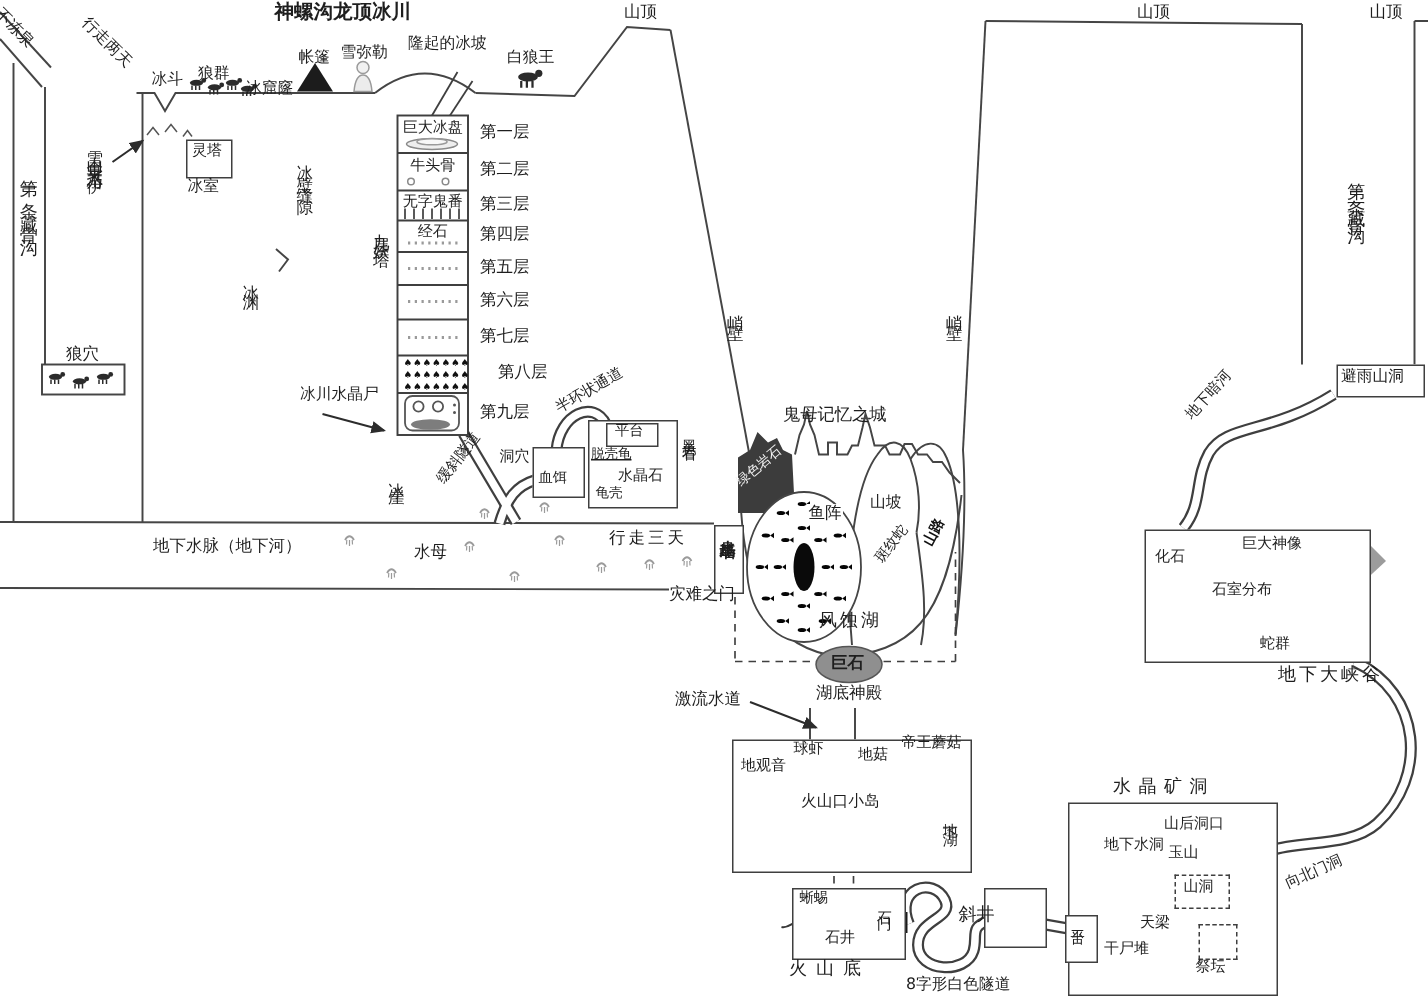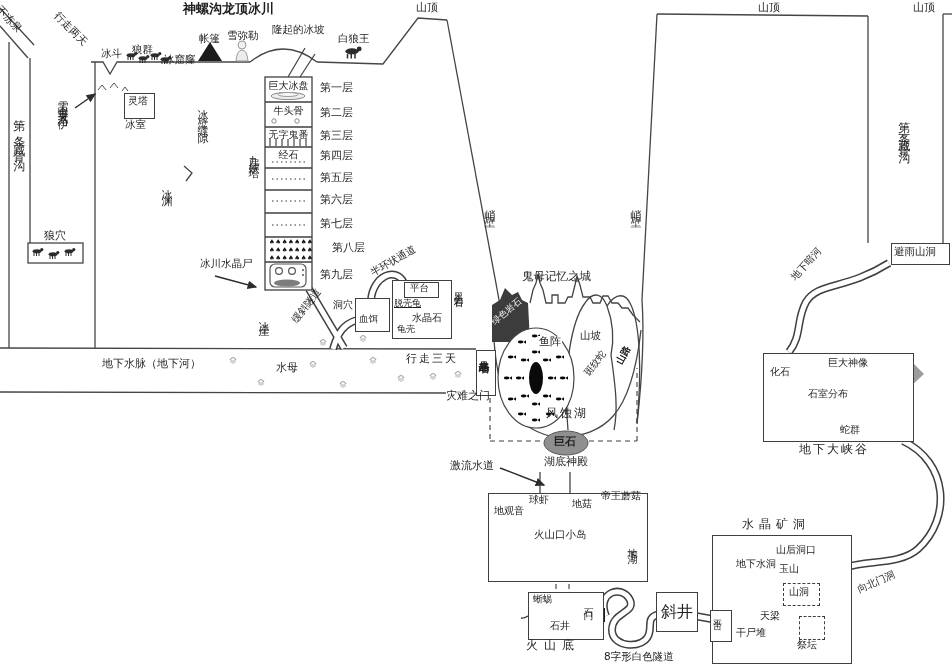--- a/index.html
+++ b/index.html
@@ -398,35 +398,35 @@
 <div class="lbl" style="left:529px;top:494px;font-size:10px;">球虾</div>
 <div class="lbl" style="left:572px;top:498px;font-size:10px;">地菇</div>
 <div class="lbl" style="left:601px;top:490px;font-size:10px;">帝王蘑菇</div>
 <div class="lbl" style="left:534px;top:529px;font-size:10.5px;">火山口小岛</div>
 <div class="lbl v" style="left:627px;top:540px;font-size:10px;letter-spacing:3px;">地下湖</div>
 <div class="lbl" style="left:533px;top:594px;font-size:9.5px;">蜥蜴</div>
 <div class="lbl v" style="left:583px;top:600px;font-size:10px;letter-spacing:2px;">石门</div>
 <div class="lbl" style="left:550px;top:620px;font-size:10px;">石井</div>
 <div class="lbl" style="left:526px;top:639px;font-size:12px;letter-spacing:6px;">火山底</div>
 <div class="lbl" style="left:604px;top:651px;font-size:10.5px;">8字形白色隧道</div>
-<div class="lbl" style="left:661px;top:603px;font-size:16px;">斜井</div>
+<div class="lbl" style="left:639px;top:603px;font-size:12px;">斜井</div>
 <div class="lbl v" style="left:712px;top:612px;font-size:9.5px;letter-spacing:1px;z-index:3;">平台</div>
 <div class="lbl" style="left:742px;top:518px;font-size:12px;letter-spacing:5px;">水晶矿洞</div>
 <div class="lbl" style="left:736px;top:558px;font-size:10px;">地下水洞</div>
 <div class="lbl" style="left:776px;top:544px;font-size:10px;z-index:2;">山后洞口</div>
 <div class="lbl" style="left:779px;top:563px;font-size:10px;z-index:2;">玉山</div>
 <div class="lbl" style="left:789px;top:586px;font-size:10px;z-index:3;">山洞</div>
 <div class="lbl" style="left:760px;top:610px;font-size:10px;z-index:2;">天梁</div>
 <div class="lbl" style="left:736px;top:627px;font-size:10px;z-index:2;">干尸堆</div>
 <div class="lbl" style="left:797px;top:639px;font-size:10px;z-index:2;">祭坛</div>
 <div class="lbl" style="left:856px;top:576px;font-size:10px;transform:rotate(-24deg);">向北门洞</div>
 <div class="lbl" style="left:894px;top:246px;font-size:10.5px;z-index:3;">避雨山洞</div>
 <div class="lbl" style="left:786px;top:258px;font-size:10px;transform:rotate(-48deg);">地下暗河</div>
 <div class="lbl v" style="left:897px;top:112px;font-size:12px;letter-spacing:6px;">第二条藏骨沟</div>
-<div class="lbl" style="left:799px;top:443px;font-size:12px;letter-spacing:2px;">地下大峡谷</div>
+<div class="lbl" style="left:852px;top:443px;font-size:12px;letter-spacing:2px;">地下大峡谷</div>
 <div class="lbl" style="left:770px;top:366px;font-size:10px;">化石</div>
 <div class="lbl" style="left:828px;top:357px;font-size:10px;">巨大神像</div>
 <div class="lbl" style="left:808px;top:388px;font-size:10px;">石室分布</div>
 <div class="lbl" style="left:840px;top:424px;font-size:10px;">蛇群</div>
 
 <div class="lbl" style="left:266px;top:80px;width:45px;text-align:center;font-size:10px;">巨大冰盘</div>
 <div class="lbl" style="left:266px;top:105px;width:45px;text-align:center;font-size:10px;">牛头骨</div>
 <div class="lbl" style="left:266px;top:129px;width:45px;text-align:center;font-size:10px;">无字鬼番</div>
 <div class="lbl" style="left:266px;top:149px;width:45px;text-align:center;font-size:10px;">经石</div>
 <div class="lbl" style="left:320px;top:82px;font-size:11px;">第一层</div>

